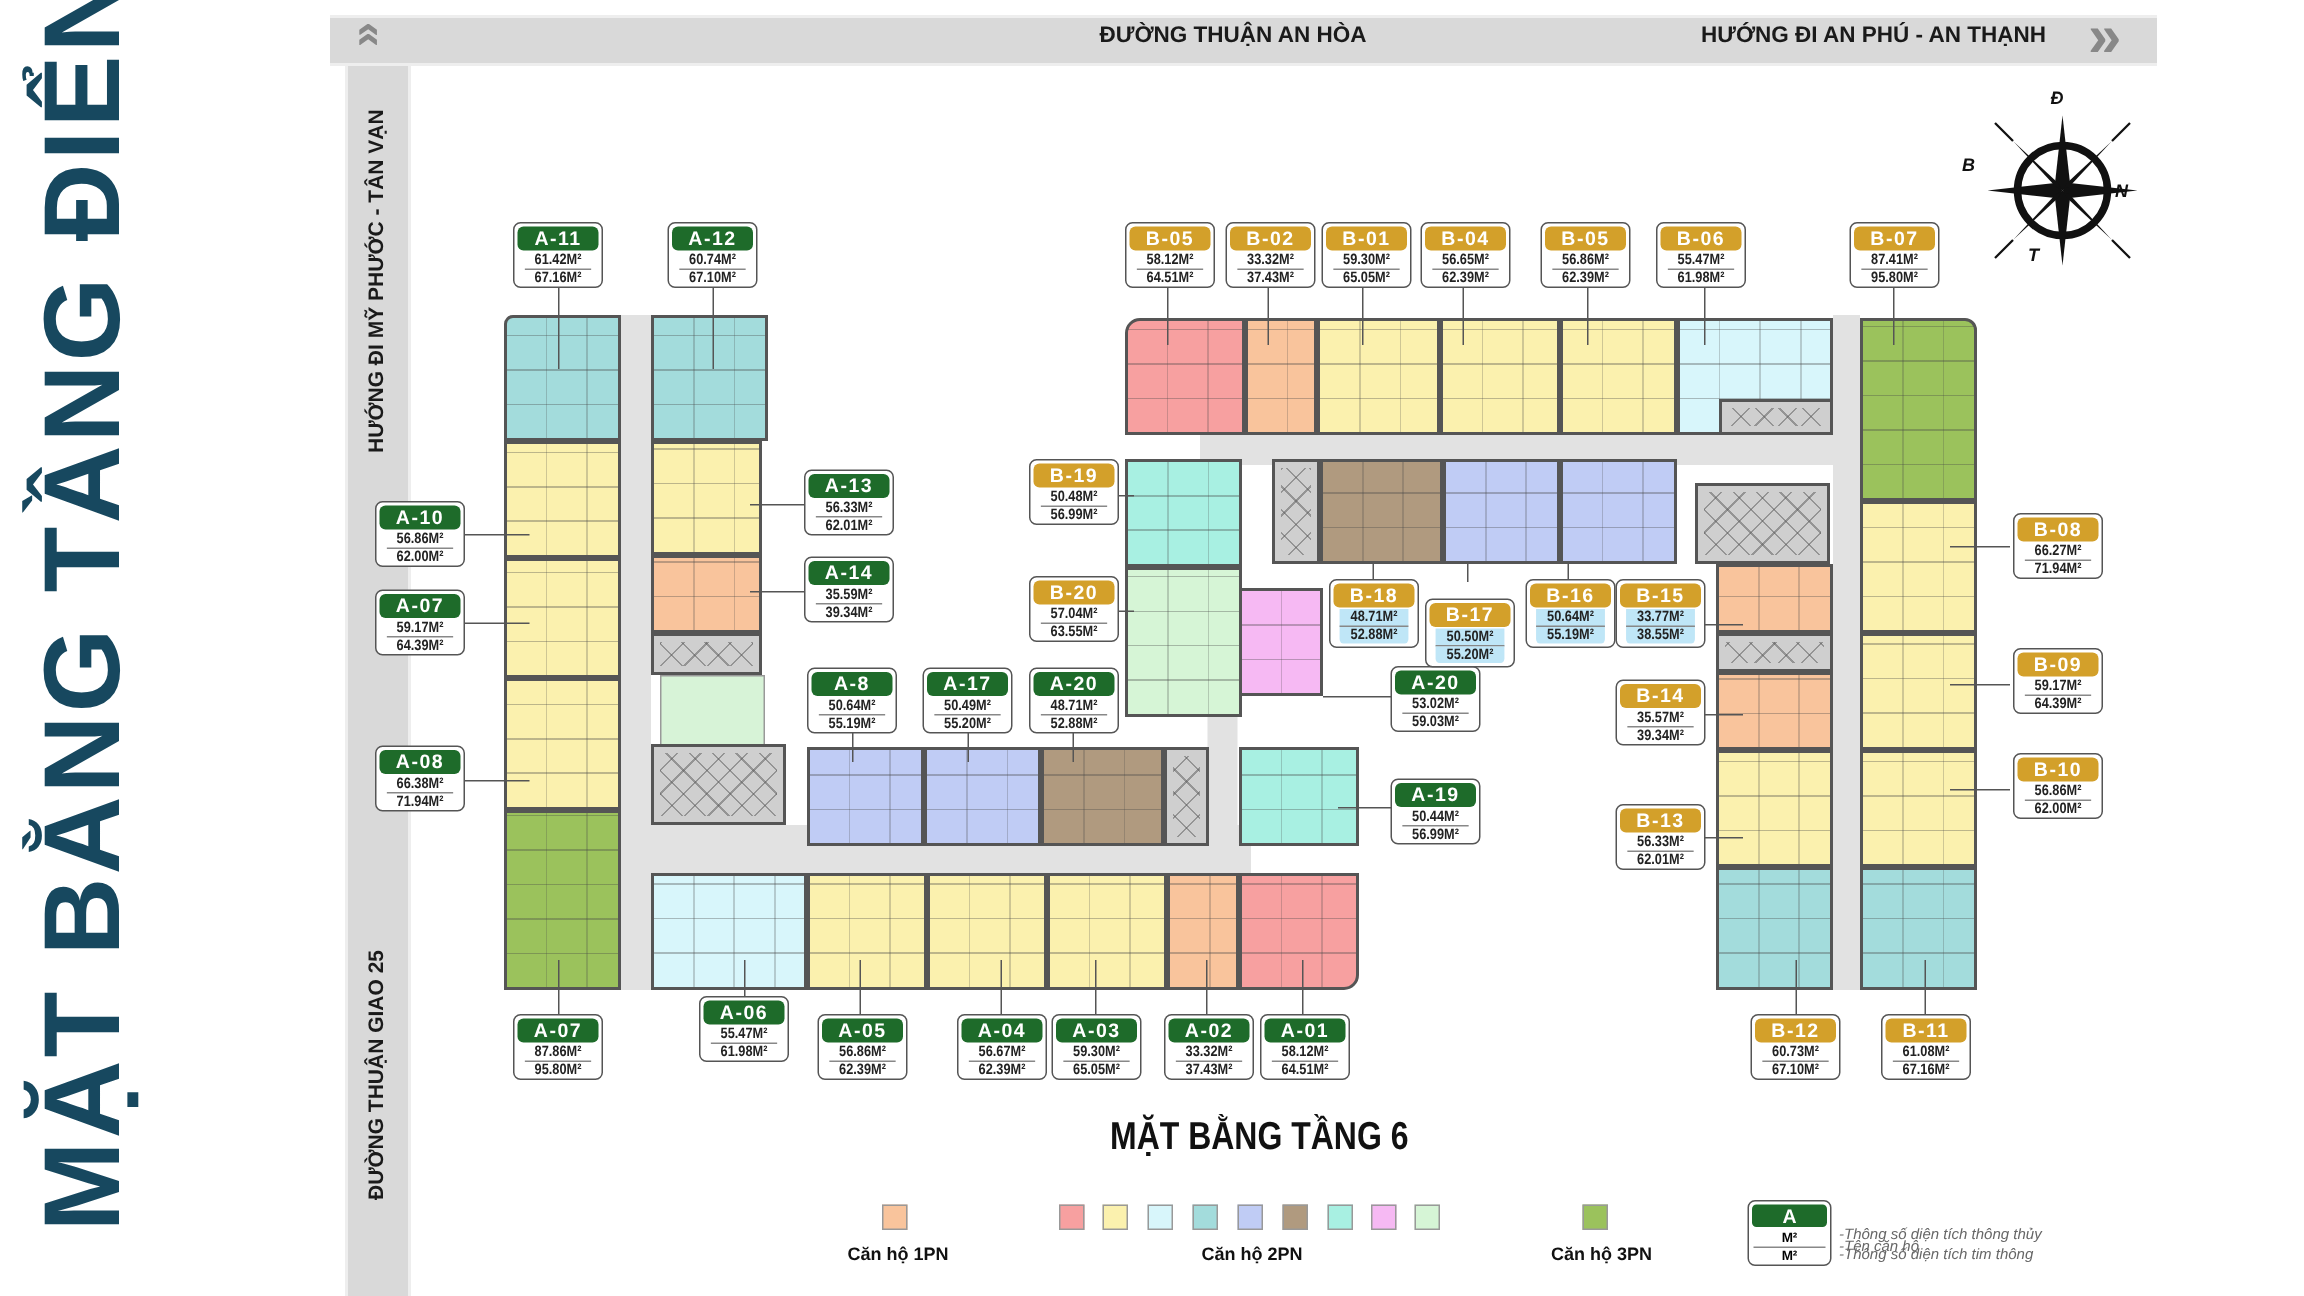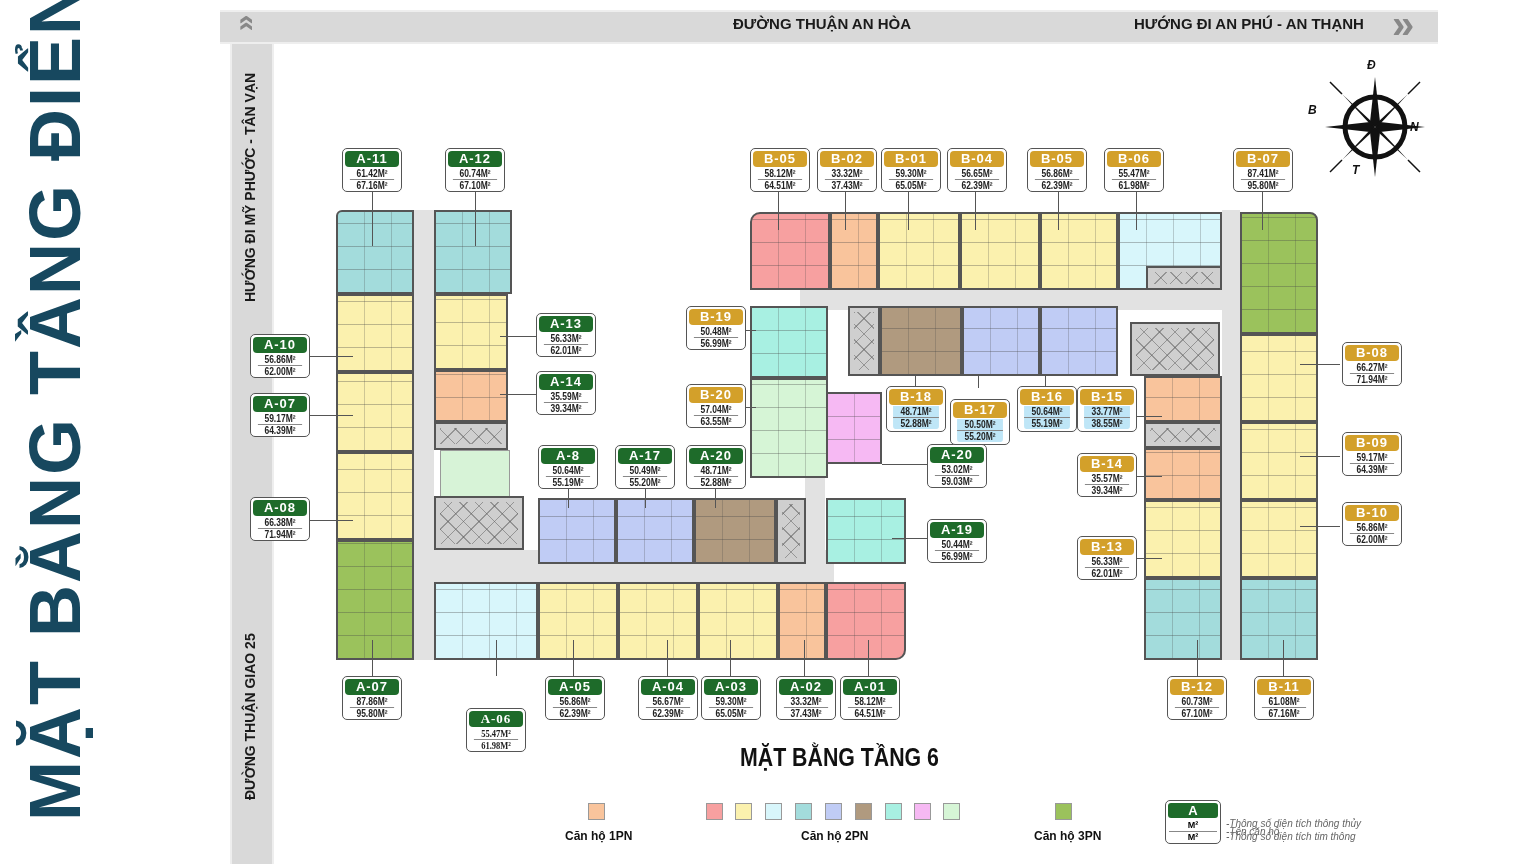--- a/index.html
+++ b/index.html
@@ -244,21 +244,21 @@
 <div class="tag a" style="left:927px;top:519px;">
     <span class="tn">A-19</span>
     <span class="m m1">50.44M²</span>
     <span class="m">56.99M²</span>
   </div>
 <div class="tag a" style="left:342px;top:676px;">
     <span class="tn">A-07</span>
     <span class="m m1">87.86M²</span>
     <span class="m">95.80M²</span>
   </div>
-<div class="tag a" style="left:466px;top:708px;font-family:Liberation Serif, serif;">
+<div class="tag a" style="left:466px;top:664px;">
     <span class="tn">A-06</span>
     <span class="m m1">55.47M²</span>
     <span class="m">61.98M²</span>
   </div>
 <div class="tag a" style="left:545px;top:676px;">
     <span class="tn">A-05</span>
     <span class="m m1">56.86M²</span>
     <span class="m">62.39M²</span>
   </div>
 <div class="tag a" style="left:638px;top:676px;">

